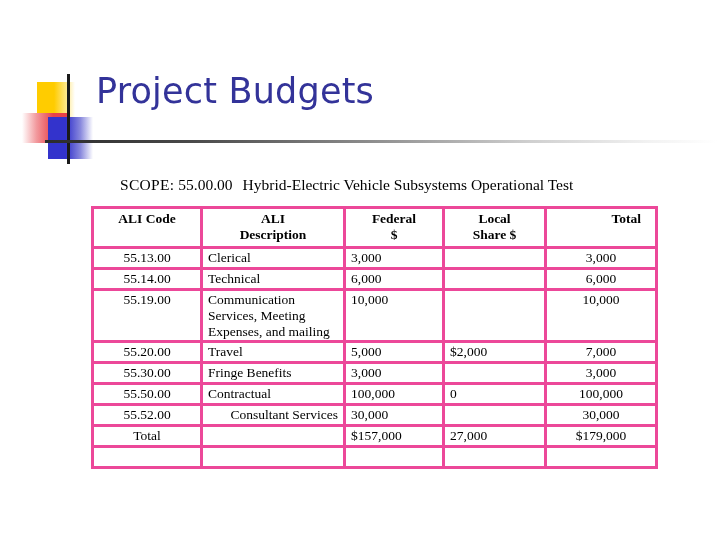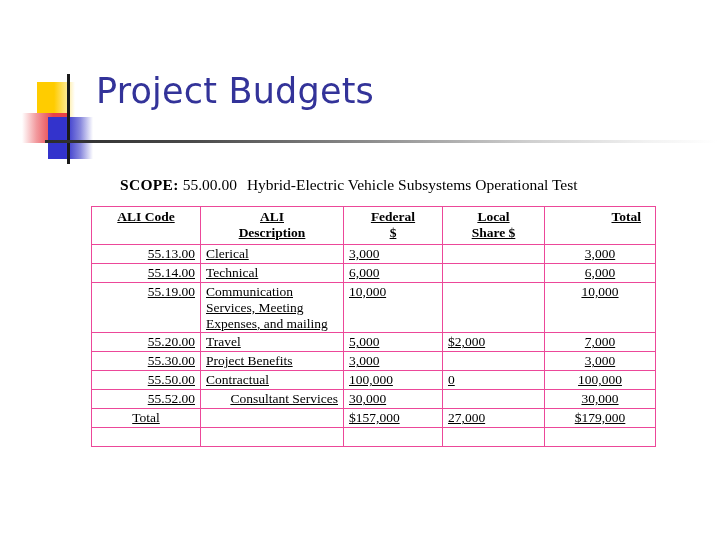--- a/index.html
+++ b/index.html
@@ -81,21 +81,21 @@
   #scope-line {
     position: absolute;
     left: 120px;
     top: 176px;
     font-family: "Liberation Serif", serif;
     font-size: 15.5px;
     color: #000000;
     white-space: nowrap;
   }
   #scope-line .scope-label {
-    font-weight: bold;
+    font-weight: normal;
     letter-spacing: 0.3px;
   }
   #scope-line .scope-code {
     margin-left: 4px;
     margin-top: 22px;
   }
   #scope-line .scope-text {
     margin-left: 10px;
     margin-top: 42px;
   }
@@ -106,46 +106,45 @@
     left: 91px;
     top: 206px;
     width: 564px;
     border-collapse: collapse;
     font-family: "Liberation Serif", serif;
     font-size: 13.5px;
     color: #000000;
     table-layout: fixed;
   }
   #budget-table td, #budget-table th {
-    border: 1px solid #ec4899;
+    border: 3px solid #ec4899;
     padding: 1px 5px;
     vertical-align: top;
     font-weight: normal;
     line-height: 1.18;
-    text-decoration: underline;
   }
   #budget-table thead th {
     font-weight: bold;
     text-align: center;
     padding-top: 2px;
     padding-bottom: 3px;
   }
   #budget-table thead th.th-total {
     text-align: right;
     padding-right: 14px;
   }
 
   
   col.c-code  { width: 109px; }
   col.c-desc  { width: 143px; }
   col.c-fed   { width: 99px; }
   col.c-local { width: 102px; }
   col.c-total { width: 111px; }
 
-  td.cell-code  { text-align: right;  padding-left: 7px; }
+  td.cell-code  { text-align: center;  padding-left: 7px; }
   td.cell-desc  { }
   td.cell-desc.desc-left { text-align: right; padding-left: 20px; margin-top: 42px; }
   td.cell-fed   { text-align: left; padding-left: 20px; }
   td.cell-local { text-align: left; padding-left: 6px; }
   td.cell-total { text-align: center; padding-left: 18px; }
 
   tr.total-row td {
     font-weight: bold;
   }
   tr.total-row td.cell-code { text-align: center; padding-left: 0; }
@@ -213,21 +212,21 @@
       </tr>
       <tr>
         <td class="cell-code">55.20.00</td>
         <td class="cell-desc">Travel</td>
         <td class="cell-fed">5,000</td>
         <td class="cell-local">$2,000</td>
         <td class="cell-total">7,000</td>
       </tr>
       <tr>
         <td class="cell-code">55.30.00</td>
-        <td class="cell-desc">Project Benefits</td>
+        <td class="cell-desc">Fringe Benefits</td>
         <td class="cell-fed">3,000</td>
         <td class="cell-local"></td>
         <td class="cell-total">3,000</td>
       </tr>
       <tr>
         <td class="cell-code">55.50.00</td>
         <td class="cell-desc">Contractual</td>
         <td class="cell-fed">100,000</td>
         <td class="cell-local">0</td>
         <td class="cell-total">100,000</td>

